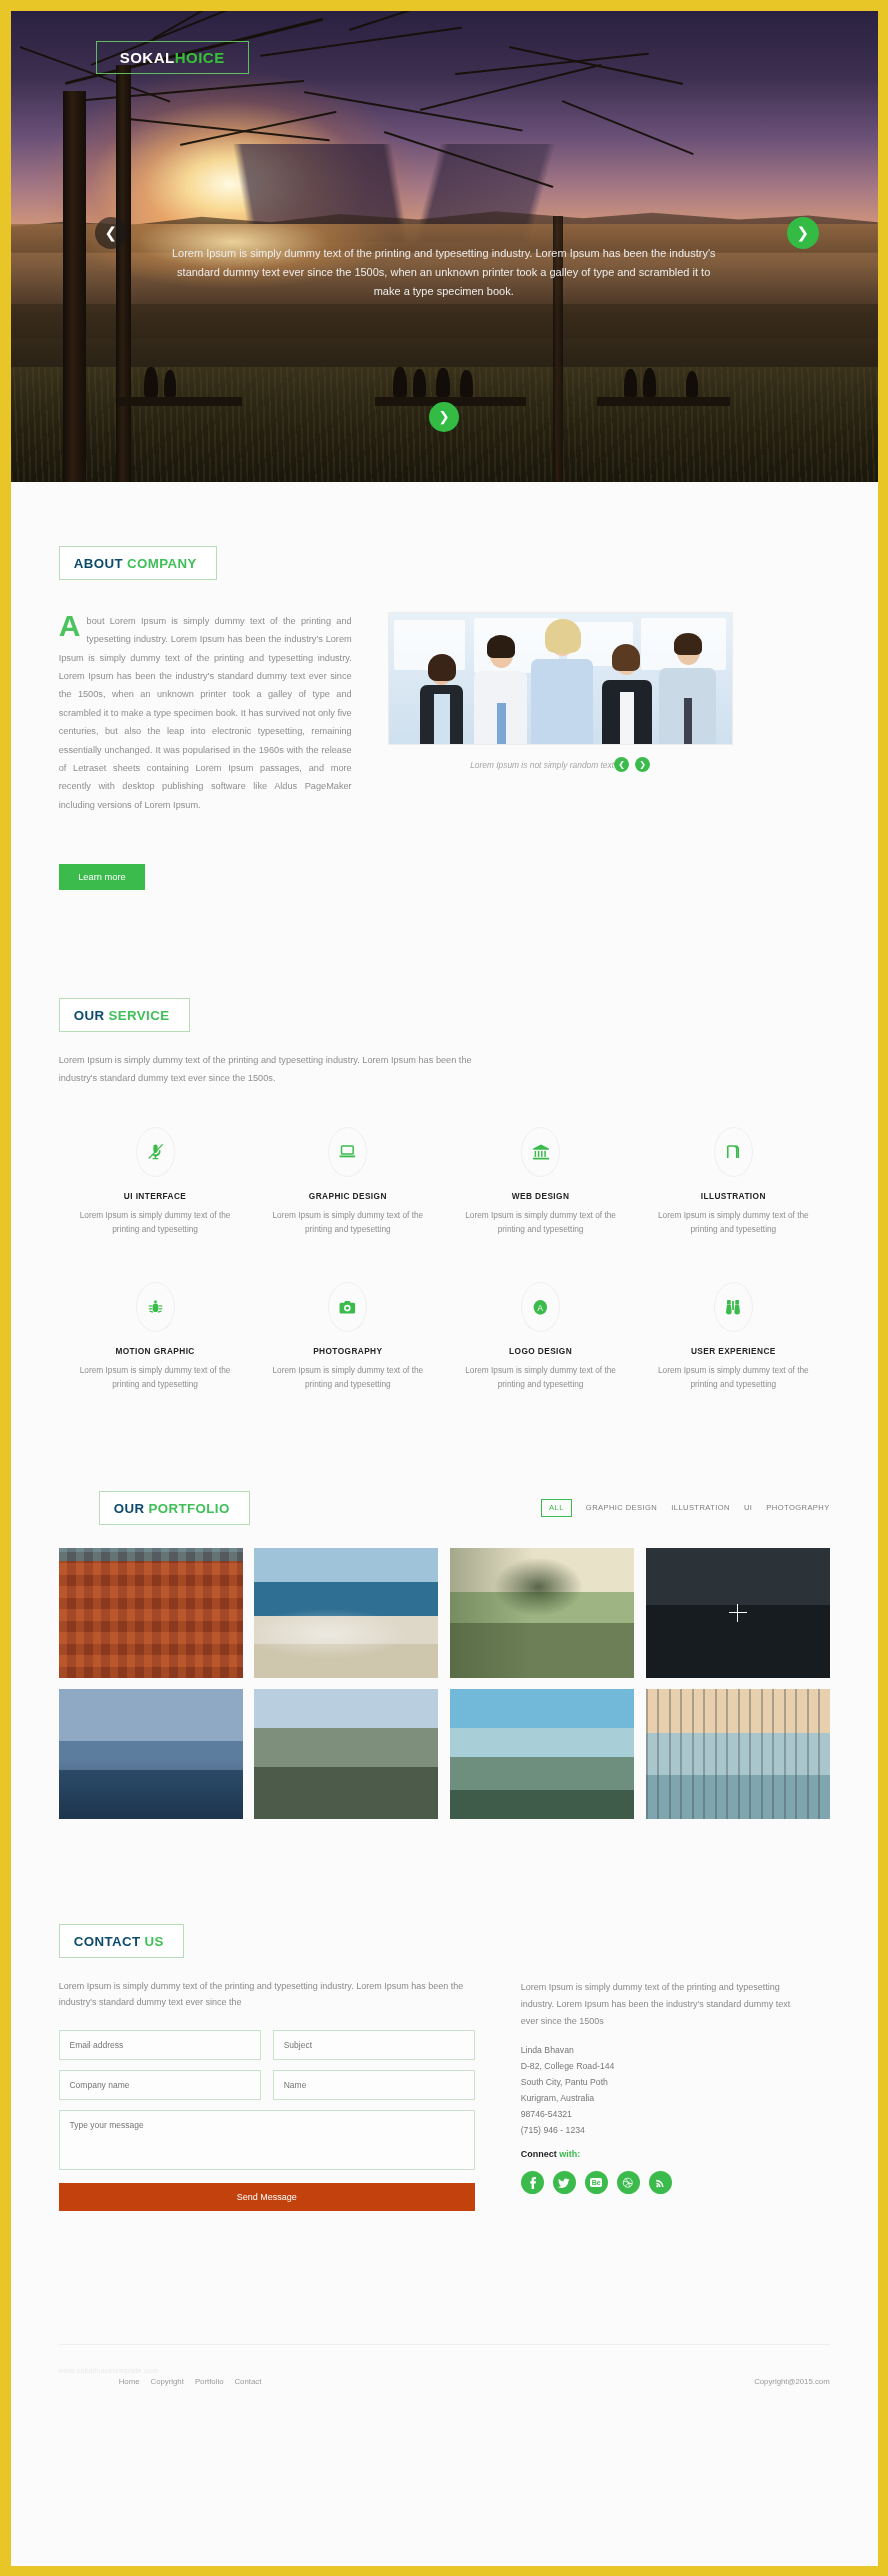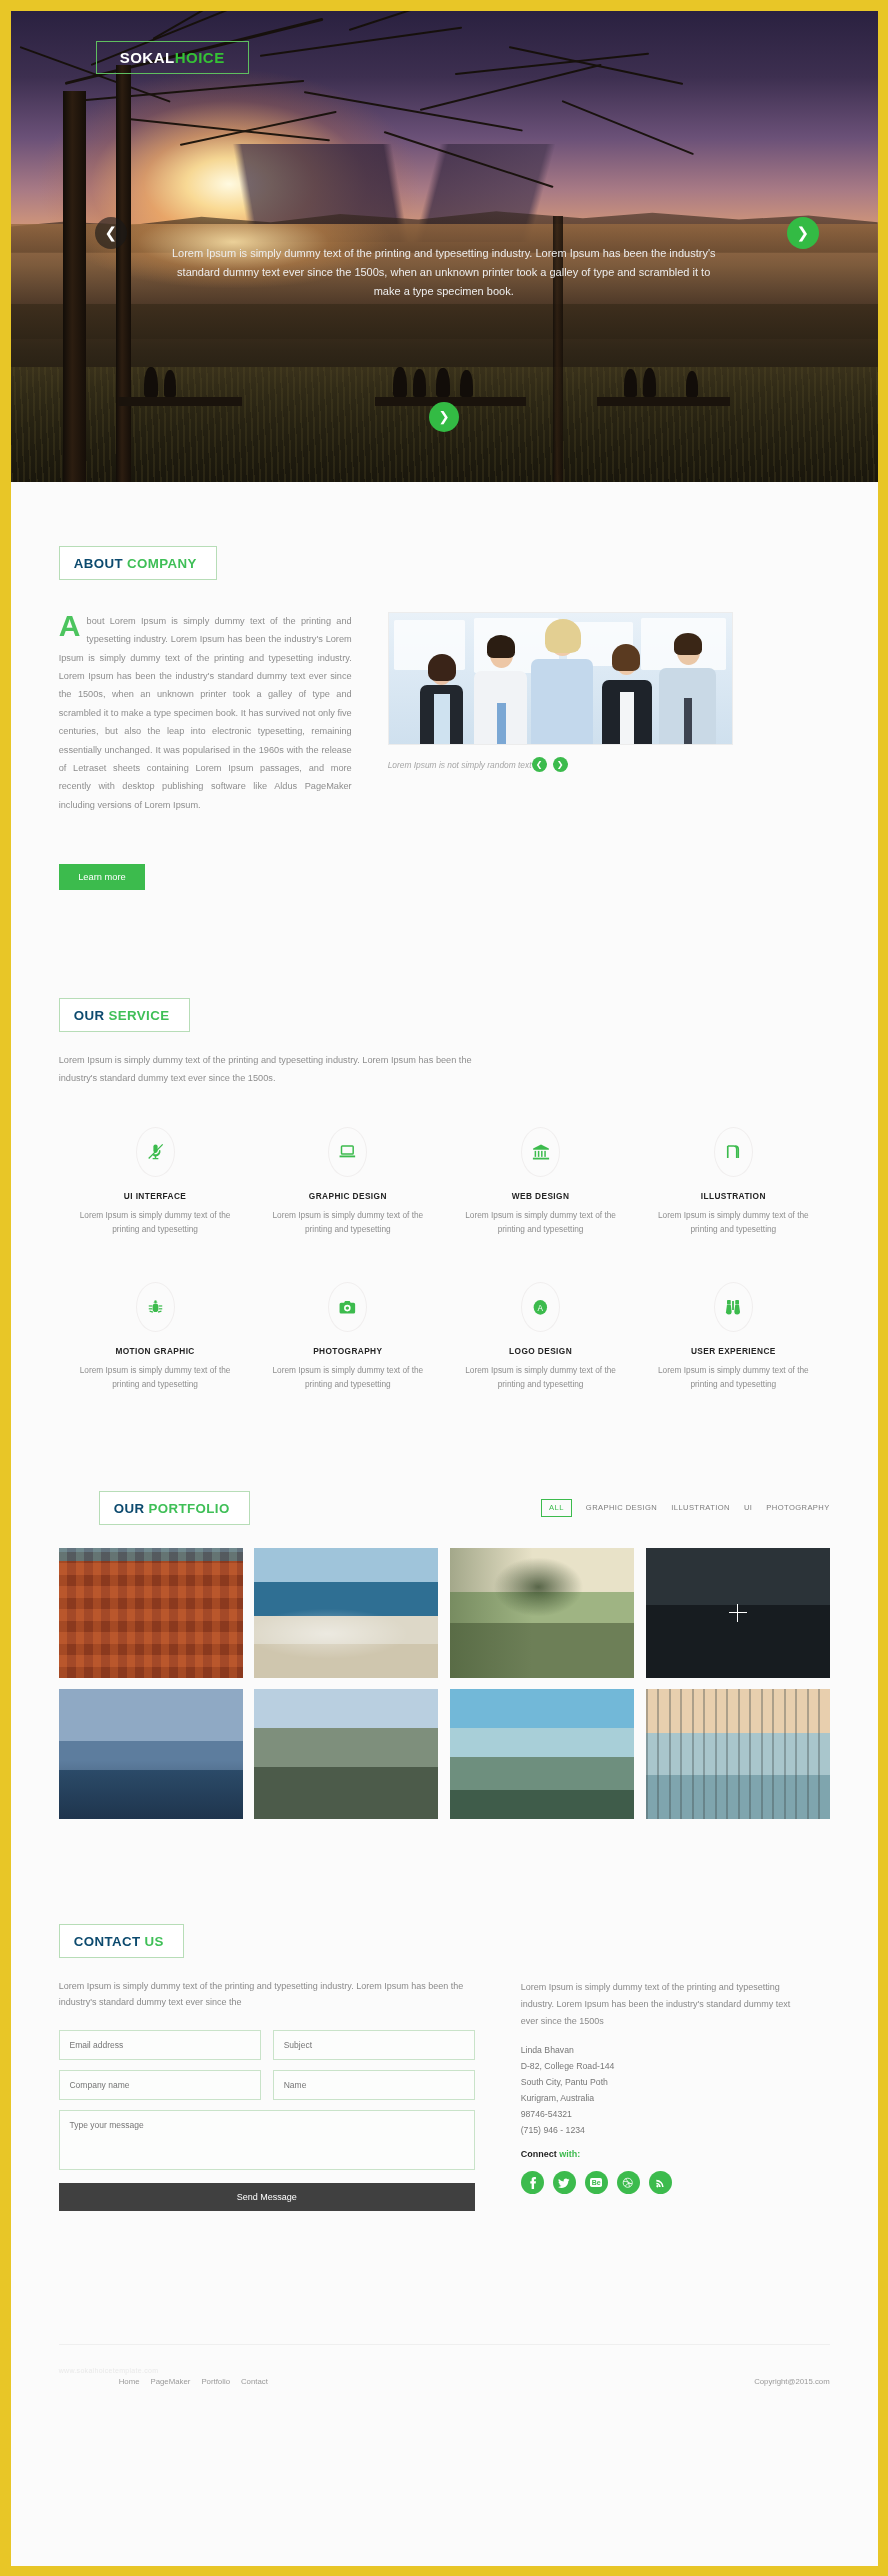--- a/index.html
+++ b/index.html
@@ -154,21 +154,21 @@
     width: 100%; height: 133px; border: 0.9px solid #ececec; background: #f4f7fa;
     position: relative; overflow: hidden;
   }
   .office-bg { position: absolute; inset: 0;
     background: linear-gradient(to bottom, #e9f1f8 0%, #dce9f4 45%, #cfe0ee 100%); }
   .office-win { position: absolute; background: rgba(255,255,255,0.75); border-radius: 1.8px; }
   .person { position: absolute; bottom: 0; }
   .p-head { position: absolute; border-radius: 50%; }
   .p-body { position: absolute; bottom: 0; border-radius: 7px 7px 0 0; }
   .about-cap {
-    display: flex; align-items: center; justify-content: flex-start;
+    display: flex; align-items: center; justify-content: center;
     margin-top: 12.4px;
   }
   .about-cap span { color: #a6a6a6; font-size: 8.4px; font-style: italic; }
   .cap-navs { display: flex; gap: 6.2px; }
   .cnav {
     width: 15px; height: 15px; border-radius: 50%; background: #3cbb4d;
     color: #fff; font-size: 8px; display: flex; align-items: center; justify-content: center;
     cursor: pointer;
   }
   .btn-learn {
@@ -251,21 +251,21 @@
     flex: 1; border: 0.9px solid #c9e3c9; background: #fcfdfc;
     padding: 9px 9.8px; font-size: 8.5px; color: #8a8a8a;
     font-family: "Liberation Sans", sans-serif; outline: none;
   }
   .ct-area {
     width: 100%; height: 60px; border: 0.9px solid #c9e3c9; background: #fcfdfc;
     padding: 9px 9.8px; font-size: 8.5px; color: #8a8a8a; resize: none;
     font-family: "Liberation Sans", sans-serif; outline: none;
   }
   .ct-send {
-    width: 100%; margin-top: 9.8px; border: 0; background: #404040; color: #fff;
+    width: 100%; margin-top: 9.8px; border: 0; background: #c2410c; color: #fff;
     padding: 9px 0; font-size: 9px; cursor: pointer;
     font-family: "Liberation Sans", sans-serif;
   }
   .ct-right { width: 284px; padding-top: 1.8px; }
   .ct-right .lead { color: #8a8a8a; font-size: 9px; line-height: 1.85; }
   .ct-addr { margin-top: 12.4px; color: #777; font-size: 8.7px; line-height: 1.85; }
   .ct-connect { margin-top: 10.7px; font-size: 9px; }
   .ct-connect .c1 { color: #1e1e1e; font-weight: bold; }
   .ct-connect .c2 { color: #3cbb4d; font-weight: bold; }
   .socials { display: flex; gap: 9px; margin-top: 12.4px; }
@@ -625,21 +625,21 @@
             </div>
           </div>
         </div>
       </div>
 
       <div class="footer">
         <div class="ft-wrap">
           <div class="ft-logo">www.sokalhoicetemplate.com</div>
           <div class="ft-nav">
             <a>Home</a>
-            <a>PageMaker</a>
+            <a>Copyright</a>
             <a>Portfolio</a>
             <a>Contact</a>
           </div>
           <div class="ft-copy">Copyright@2015.com</div>
         </div>
       </div>
     </div>
   </section>
 
 </div>

